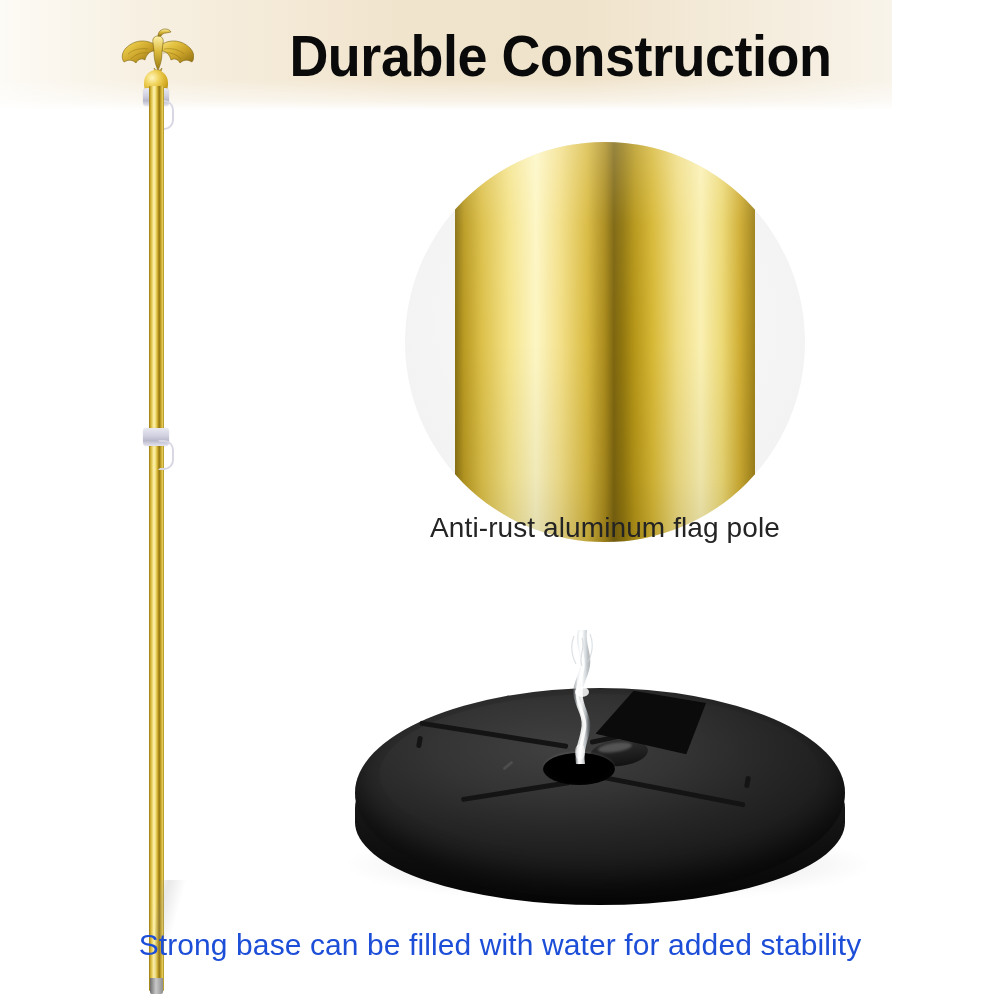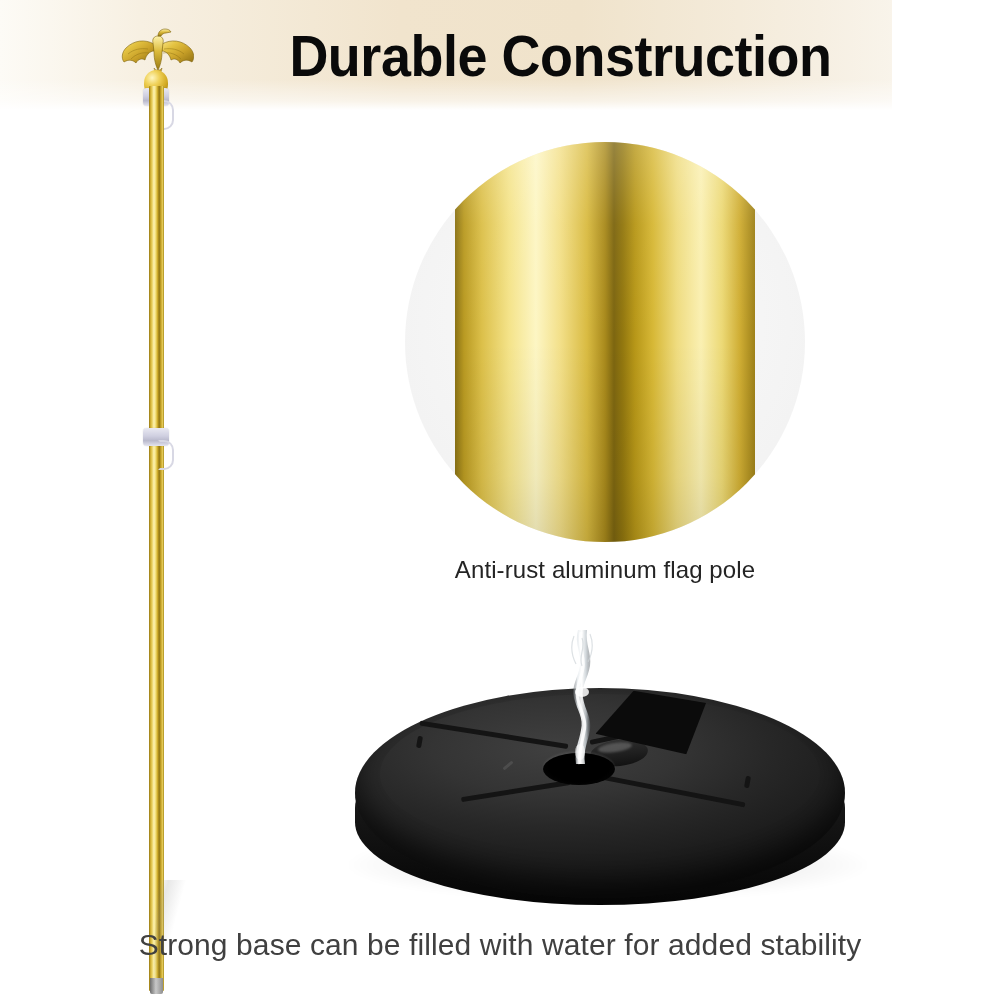--- a/index.html
+++ b/index.html
@@ -213,25 +213,25 @@
       rgba(255,255,255,0.22) 0%,
       rgba(255,255,255,0.04) 22%,
       rgba(255,255,255,0) 50%,
       rgba(0,0,0,0.05) 82%,
       rgba(0,0,0,0.12) 100%);
   }
 
   .detail-caption {
     position: absolute;
     left: 340px;
-    top: 556px;
+    top: 512px;
     width: 530px;
     text-align: center;
     font-family: "Liberation Sans", sans-serif;
-    font-size: 24px;
+    font-size: 28px;
     color: #242424;
     letter-spacing: 0.1px;
     white-space: nowrap;
   }
 
   
   .base-group {
     position: absolute;
     left: 340px;
     top: 630px;
@@ -385,21 +385,21 @@
   }
 
   .base-caption {
     position: absolute;
     left: 60px;
     top: 928px;
     width: 880px;
     text-align: center;
     font-family: "Liberation Sans", sans-serif;
     font-size: 30px;
-    color: #404040;
+    color: #1d4ed8;
     letter-spacing: 0.1px;
     white-space: nowrap;
   }
 </style>
 </head>
 <body>
 
 <div id="stage">
 
   <div class="header-banner"></div>

